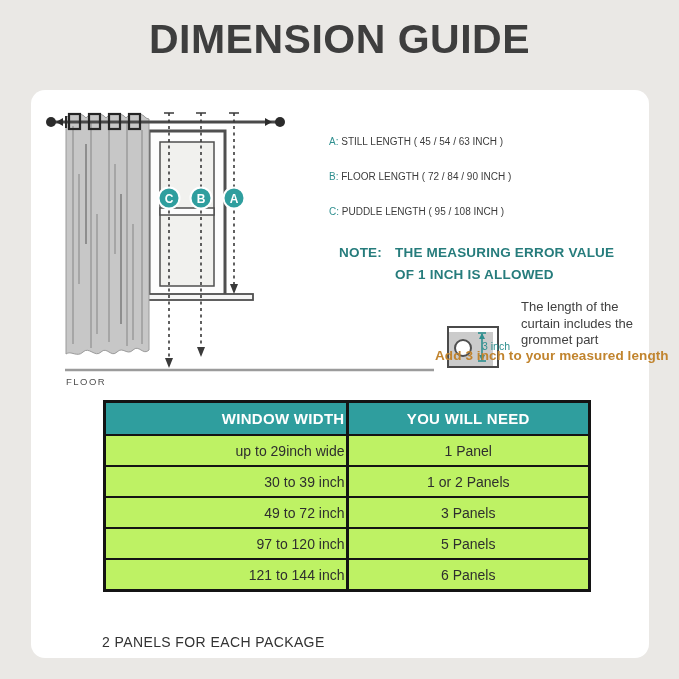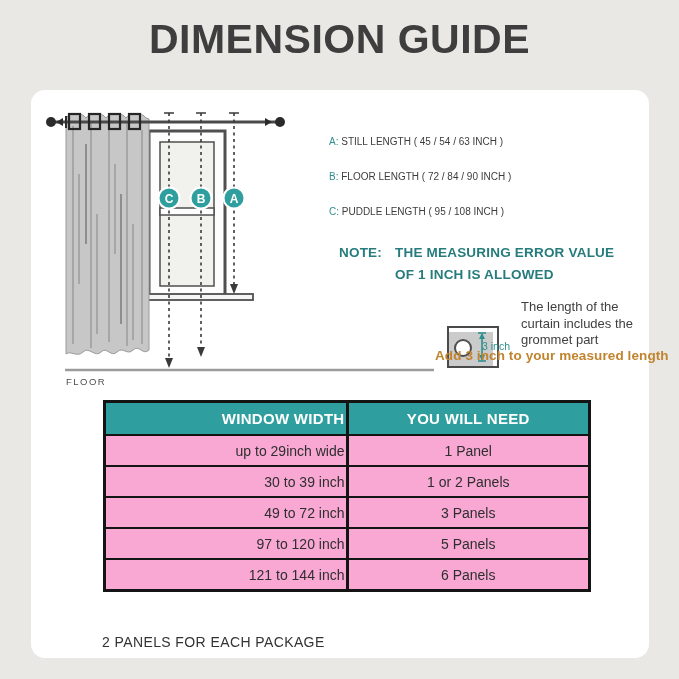--- a/index.html
+++ b/index.html
@@ -78,21 +78,21 @@
     border-collapse: collapse; table-layout: fixed; width: 488px;
     border: 3px solid #141414;
   }
   .panel-table th {
     background: #2F9E9E; color: #FFFFFF;
     font-size: 15px; font-weight: 700; letter-spacing: 0.3px;
     height: 29px; border: 2px solid #141414; text-align: center;
   }
   .panel-table td {
     height: 27px; font-size: 14px; color: #2E2E2E;
-    border: 2px solid #141414; text-align: center; background: #f9a8d4;
+    border: 2px solid #141414; text-align: center; background: #bef264;
   }
   .panel-table th:first-child, .panel-table td:first-child {
     border-right: 3px solid #141414;
     text-align: right;
   }
 
   .footer-note {
     position: absolute; left: 71px; top: 544px;
     font-size: 14px; font-weight: 500; color: #333333; letter-spacing: 0.4px; text-align: center;
   }

